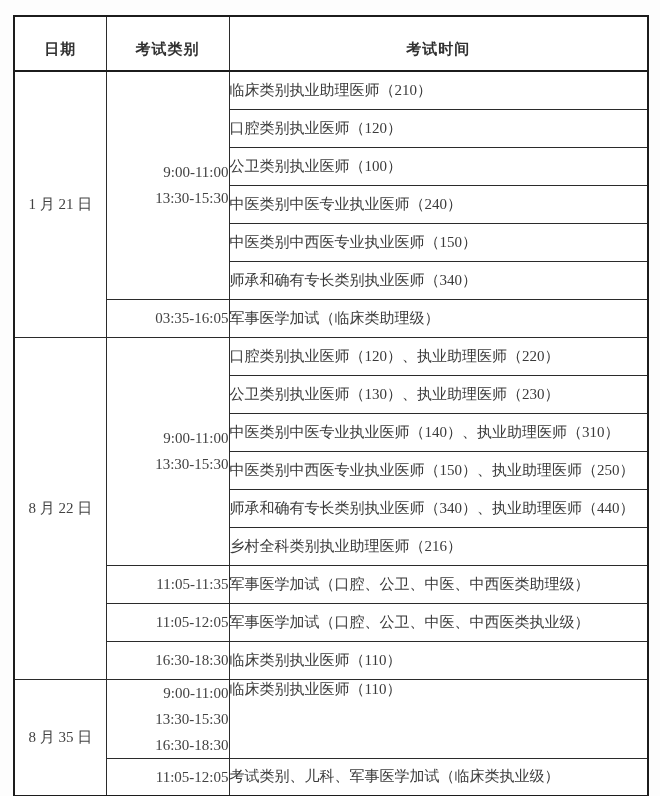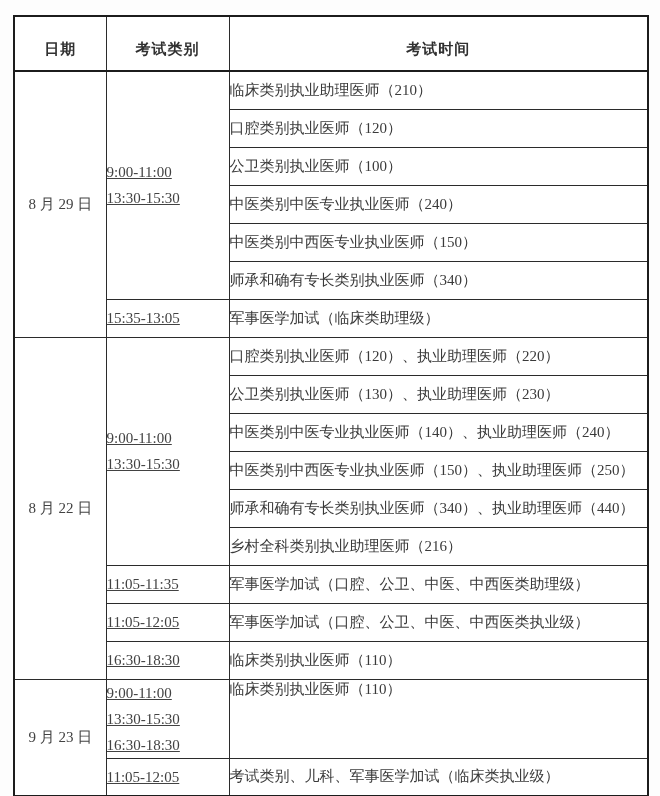--- a/index.html
+++ b/index.html
@@ -52,26 +52,25 @@
     color: #303030;
     letter-spacing: 1px;
   }
   td.date-cell {
     text-align: center;
     vertical-align: middle;
     white-space: pre-line;
     color: #424242;
   }
   td.time-cell {
-    text-align: left;
+    text-align: right;
     vertical-align: middle;
     white-space: pre-line;
     line-height: 26px;
     color: #424242;
-    text-decoration: underline;
   }
   td.cat-cell {
     text-align: left;
     vertical-align: middle;
     padding-left: 9px;
     padding-right: 4px;
     color: #3a3a3a;
   }
   tr.r { height: 38px; }
   tr.r-tall { height: 78px; }
@@ -91,56 +90,56 @@
       <col class="c-cat">
     </colgroup>
     <tbody>
         <tr class="header-row">
       <th>日期</th>
       <th>考试类别</th>
       <th>考试时间</th>
     </tr>
 
     <tr class="r">
-      <td class="date-cell" rowspan="7">8 月 29 日</td>
+      <td class="date-cell" rowspan="7">1 月 21 日</td>
       <td class="time-cell" rowspan="6">9:00-11:00
 13:30-15:30</td>
       <td class="cat-cell">临床类别执业助理医师（210）</td>
     </tr>
     <tr class="r">
       <td class="cat-cell">口腔类别执业医师（120）</td>
     </tr>
     <tr class="r">
       <td class="cat-cell">公卫类别执业医师（100）</td>
     </tr>
     <tr class="r">
       <td class="cat-cell">中医类别中医专业执业医师（240）</td>
     </tr>
     <tr class="r">
       <td class="cat-cell">中医类别中西医专业执业医师（150）</td>
     </tr>
     <tr class="r">
       <td class="cat-cell">师承和确有专长类别执业医师（340）</td>
     </tr>
     <tr class="r">
-      <td class="time-cell">15:35-13:05</td>
+      <td class="time-cell">03:35-16:05</td>
       <td class="cat-cell">军事医学加试（临床类助理级）</td>
     </tr>
 
     <tr class="r">
       <td class="date-cell" rowspan="9">8 月 22 日</td>
       <td class="time-cell" rowspan="6">9:00-11:00
 13:30-15:30</td>
       <td class="cat-cell">口腔类别执业医师（120）、执业助理医师（220）</td>
     </tr>
     <tr class="r">
       <td class="cat-cell">公卫类别执业医师（130）、执业助理医师（230）</td>
     </tr>
     <tr class="r">
-      <td class="cat-cell">中医类别中医专业执业医师（140）、执业助理医师（240）</td>
+      <td class="cat-cell">中医类别中医专业执业医师（140）、执业助理医师（310）</td>
     </tr>
     <tr class="r">
       <td class="cat-cell">中医类别中西医专业执业医师（150）、执业助理医师（250）</td>
     </tr>
     <tr class="r">
       <td class="cat-cell">师承和确有专长类别执业医师（340）、执业助理医师（440）</td>
     </tr>
     <tr class="r">
       <td class="cat-cell">乡村全科类别执业助理医师（216）</td>
     </tr>
@@ -151,21 +150,21 @@
     <tr class="r">
       <td class="time-cell">11:05-12:05</td>
       <td class="cat-cell">军事医学加试（口腔、公卫、中医、中西医类执业级）</td>
     </tr>
     <tr class="r">
       <td class="time-cell">16:30-18:30</td>
       <td class="cat-cell">临床类别执业医师（110）</td>
     </tr>
 
     <tr class="r-tall">
-      <td class="date-cell" rowspan="2">9 月 23 日</td>
+      <td class="date-cell" rowspan="2">8 月 35 日</td>
       <td class="time-cell">9:00-11:00
 13:30-15:30
 16:30-18:30</td>
       <td class="cat-cell cat-top">临床类别执业医师（110）</td>
     </tr>
     <tr class="r">
       <td class="time-cell">11:05-12:05</td>
       <td class="cat-cell">考试类别、儿科、军事医学加试（临床类执业级）</td>
     </tr>
   </tbody>

